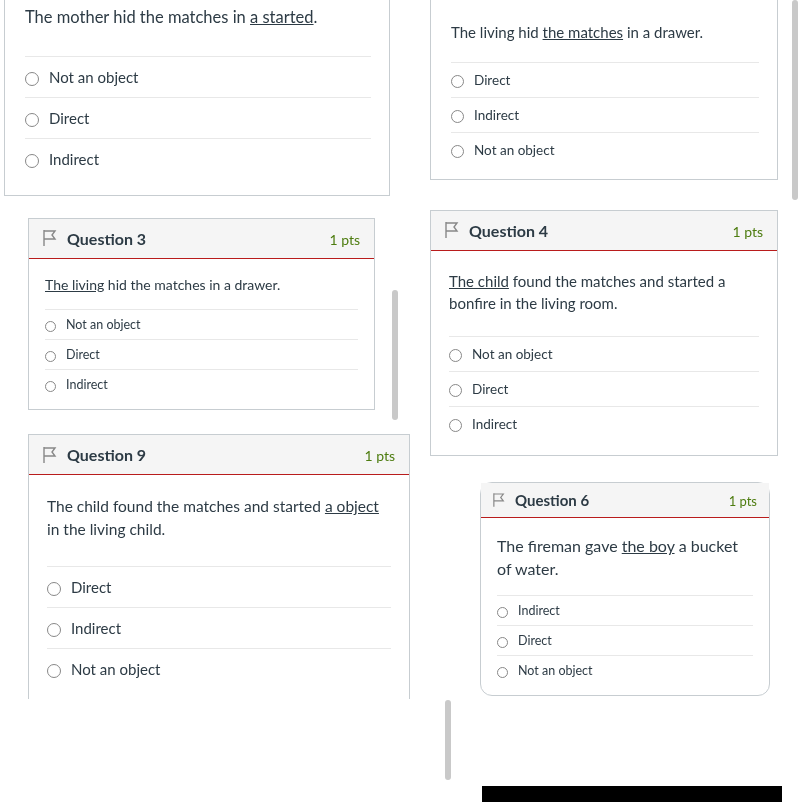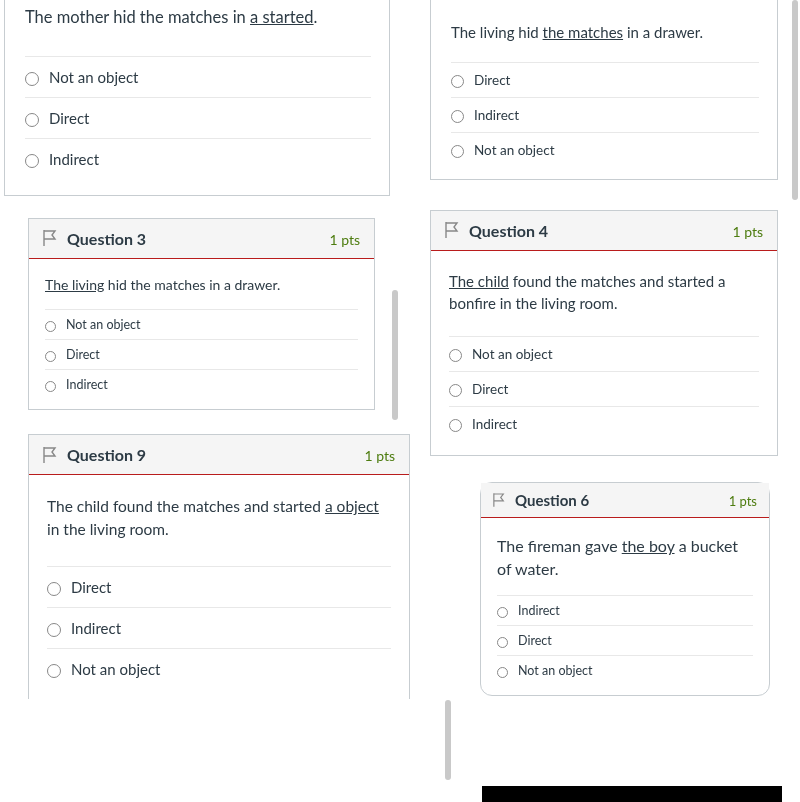--- a/index.html
+++ b/index.html
@@ -170,21 +170,21 @@
       <div class="card-header-left">
         <svg class="flag-icon" viewBox="0 0 14 16">
           <path d="M1 0 L1 16 M1 1 L12 1 L9 5 L12 9 L1 9" fill="none" stroke="#888" stroke-width="1.4"></path>
         </svg>
         <span class="q-title">Question 9</span>
       </div>
       <span class="q-pts">1 pts</span>
     </div>
     <div class="card-body" style="padding-bottom:10px;">
       <div class="prompt" style="font-size:15.5px;">
-        <span>The child found the matches and started </span><span class="u">a object</span><span> in the living room.</span>
+        <span>The child found the matches and started </span><span class="u">a object</span><span> in the living child.</span>
       </div>
       <div class="options" style="margin-top:26px;">
         <div class="opt-row opt-row-big">
           <span class="radio"></span>
           <span>Direct</span>
         </div>
         <div class="opt-row opt-row-big">
           <span class="radio"></span>
           <span>Indirect</span>
         </div>

